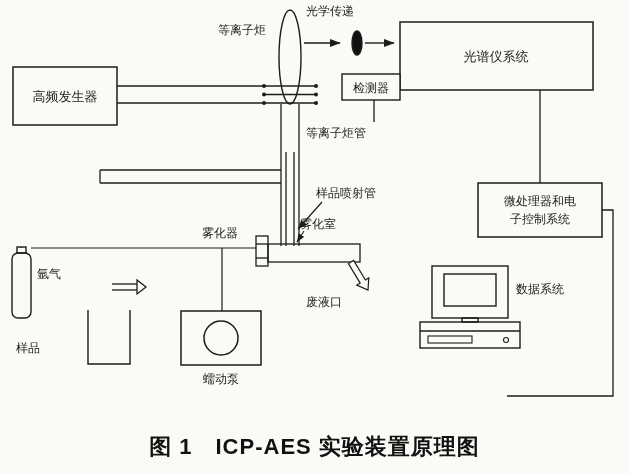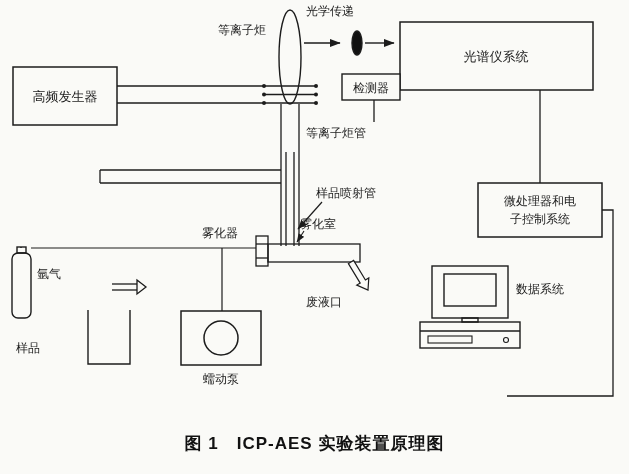--- a/index.html
+++ b/index.html
@@ -16,21 +16,21 @@
     fill:#1c1c1c;
   }
   .lbl{font-size:12px;}
   .box-lbl{font-size:13px;}
   .small-lbl{font-size:12px;}
   .caption{
     position:absolute;
     left:0; top:432px;
     width:629px;
     text-align:center;
-    font-size:17px;
+    font-size:22px;
     font-weight:600;
     color:#111;
     letter-spacing:1px;
     white-space:pre;
   }
 </style>
 </head>
 <body>
 
 <div class="page">

